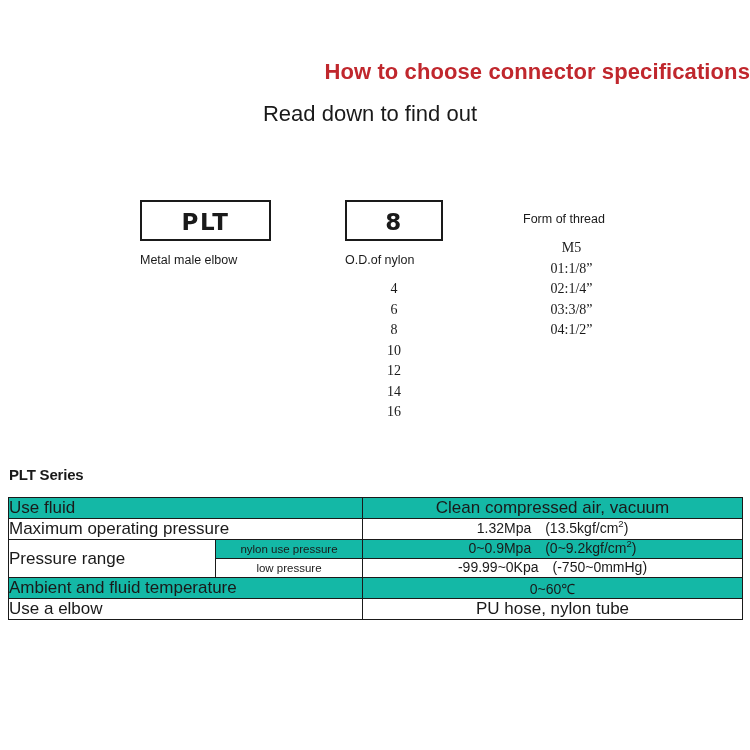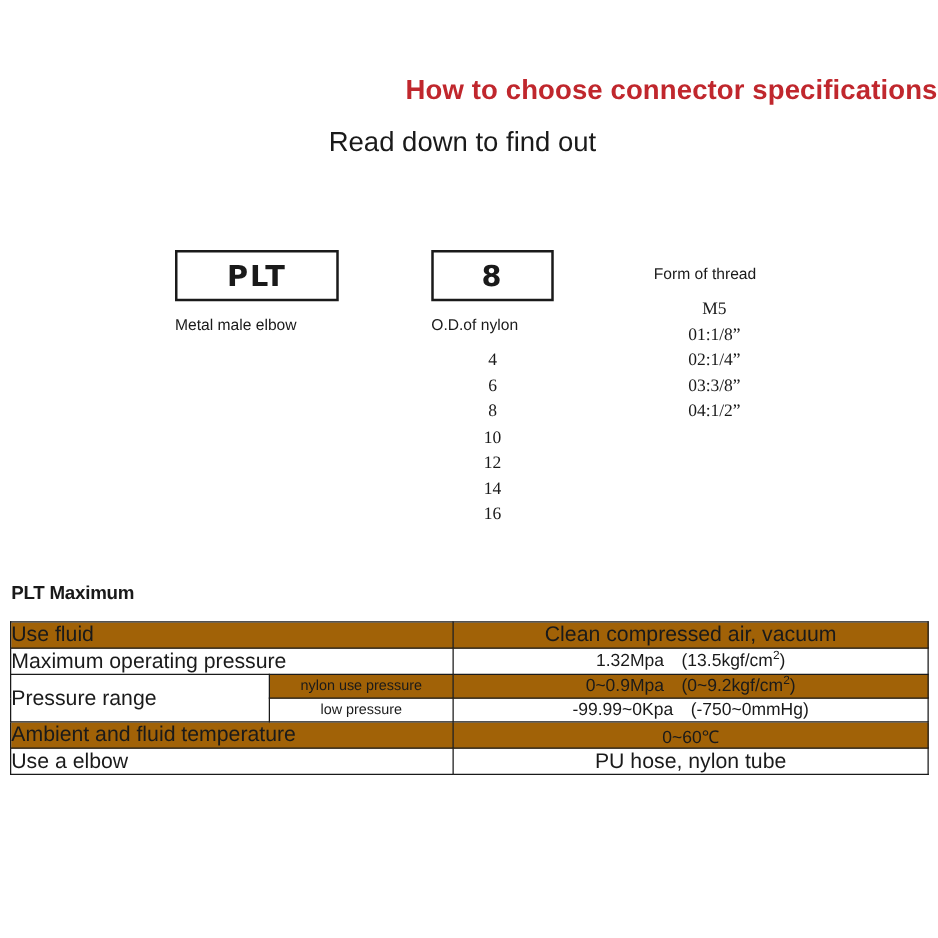--- a/index.html
+++ b/index.html
@@ -126,21 +126,21 @@
   .cell-value {
     font-size: 17px;
     text-align: center;
     padding: 6px 4px;
   }
   .cell-value-sm {
     font-size: 14px;
     text-align: center;
     padding: 6px 4px;
   }
-  .shade { background: #a16207; }
+  .shade { background: #14b8a6; }
   .plain { background: #ffffff; }
   sup { font-size: 0.68em; vertical-align: super; line-height: 0; }
 </style>
 </head>
 <body>
 
 <div class="page-title">How to choose connector specifications</div>
 <div class="page-subtitle">Read down to find out</div>
 
 <div class="code-section">
@@ -170,21 +170,21 @@
       <span class="opt">M5</span>
       <span class="opt">01:1/8”</span>
       <span class="opt">02:1/4”</span>
       <span class="opt">03:3/8”</span>
       <span class="opt">04:1/2”</span>
     </div>
   </div>
 
 </div>
 
-<div class="series-heading">PLT Maximum</div>
+<div class="series-heading">PLT Series</div>
 
 <table class="spec-table">
   <colgroup>
     <col style="width:207px">
     <col style="width:147px">
     <col style="width:380px">
   </colgroup>
   <tbody>
 
     <tr>

